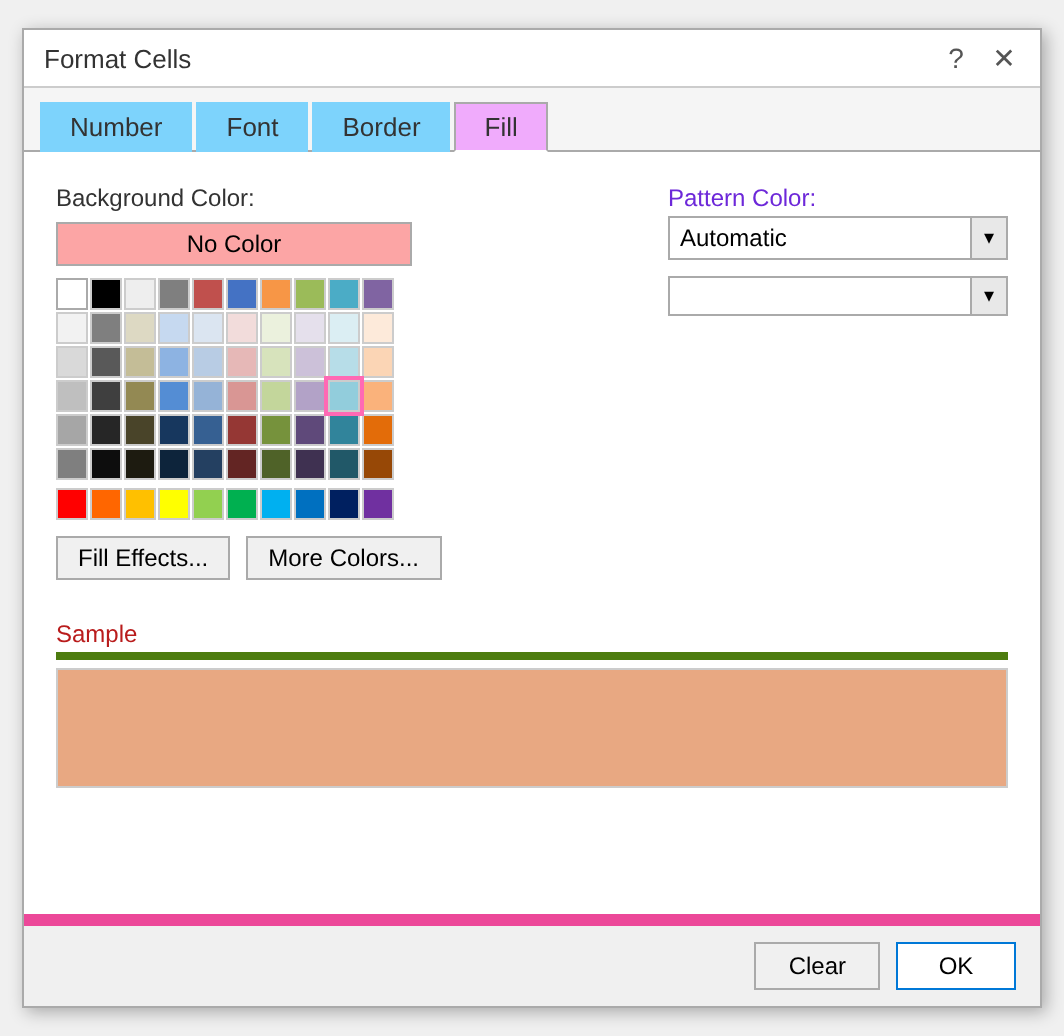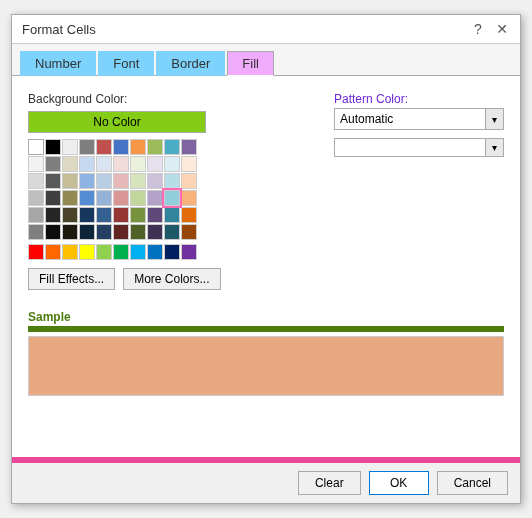--- a/index.html
+++ b/index.html
@@ -90,21 +90,21 @@
     .section-label {
       font-size: 12px;
       margin-bottom: 5px;
       color: #333;
     }
     .no-color-btn {
       display: block;
       width: 178px;
       padding: 3px 8px;
       font-size: 12px;
-      background: #84cc16;
+      background: #fca5a5;
       border: 1px solid #aaa;
       cursor: pointer;
       text-align: center;
       margin-bottom: 6px;
     }
     .color-grid {
       display: flex;
       flex-direction: column;
       gap: 1px;
       margin-bottom: 8px;
@@ -136,25 +136,24 @@
       font-size: 12px;
       background: #f0f0f0;
       border: 1px solid #aaa;
       cursor: pointer;
     }
     .sample-section {
       margin-top: 20px;
     }
     .sample-label {
       font-size: 12px;
-      color: #4d7c0f;
+      color: #b91c1c;
       margin-bottom: 4px;
-      border-bottom: 6px solid #4d7c0f;
+      border-bottom: 4px solid #4d7c0f;
       padding-bottom: 2px;
-      font-weight: bold;
     }
     .sample-box {
       width: 100%;
       height: 60px;
       background: #e8a882;
       border: 1px solid #ccc;
     }
     .dropdown-row {
       display: flex;
       flex-direction: column;
@@ -361,15 +360,14 @@
     <div class="sample-section">
       <div class="sample-label">Sample</div>
       <div class="sample-box"></div>
     </div>
   </div>
 
   <div class="dialog-footer">
     <div class="footer-left"></div>
     <button class="footer-btn clear-btn">Clear</button>
     <button class="footer-btn ok-btn">OK</button>
-    <button class="footer-btn">Cancel</button>
   </div>
 </div>
 
 </body></html>

